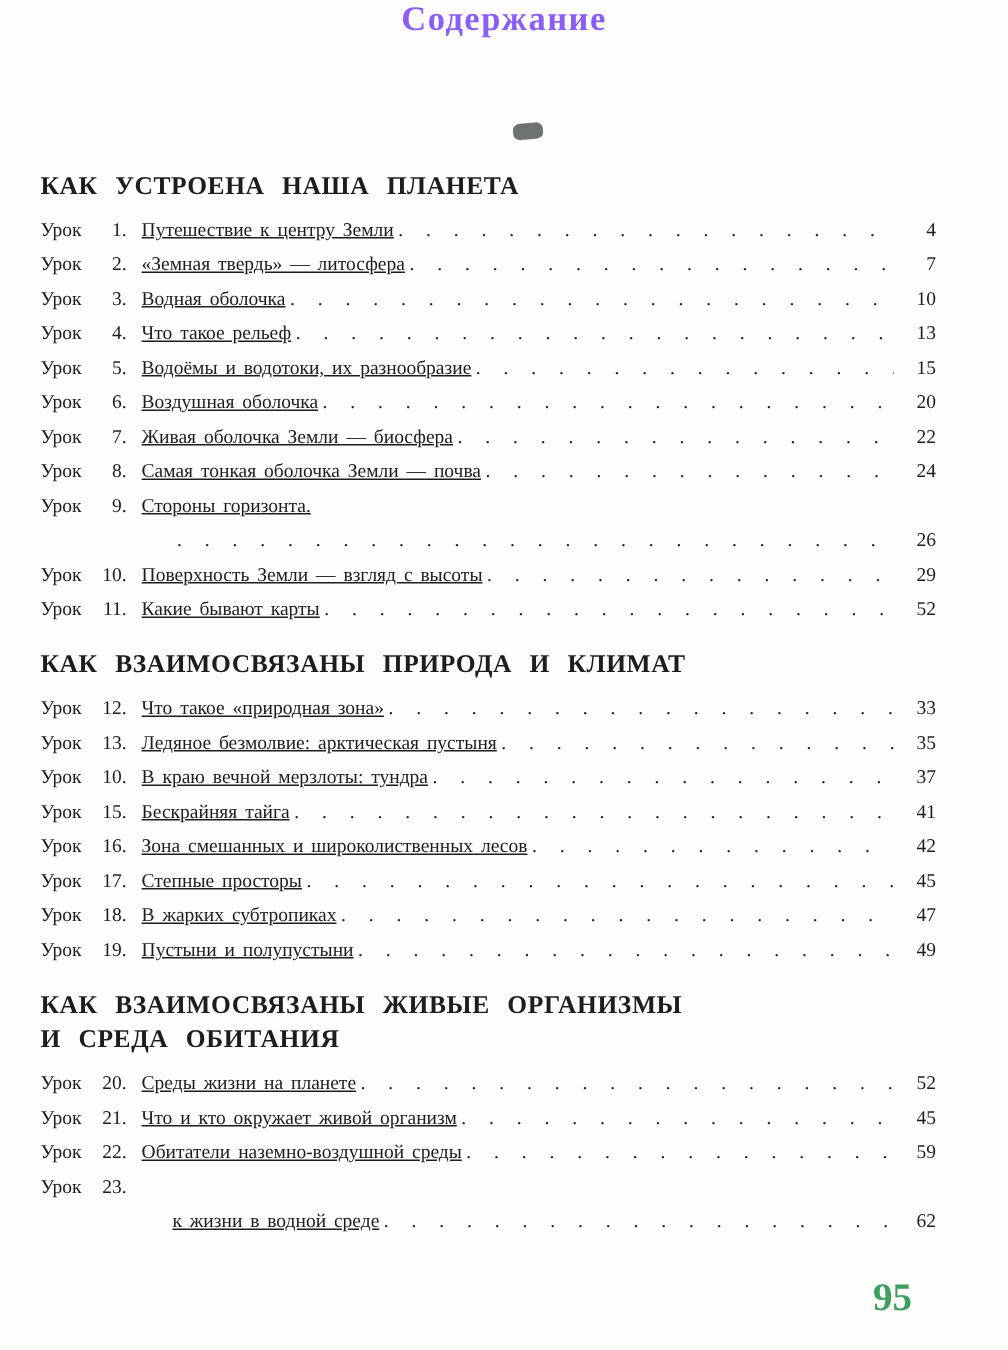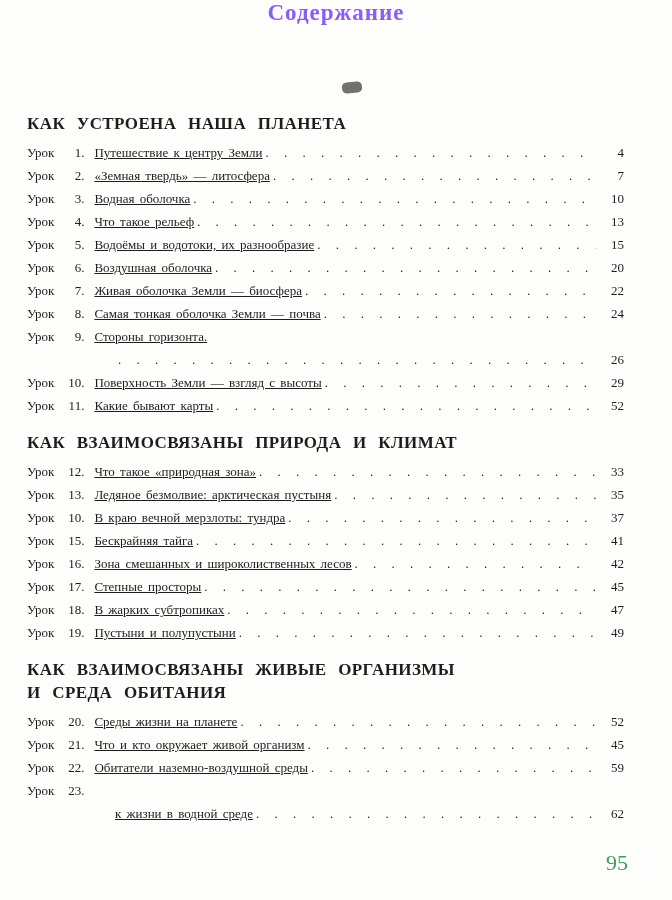--- a/index.html
+++ b/index.html
@@ -68,23 +68,23 @@
     content: ". . . . . . . . . . . . . . . . . . . . . . . . . . . . . . . . . . . . . . . . . . . . . . . . . .";
     letter-spacing: 5px;
   }
 
   .pagenum { flex: none; min-width: 24px; text-align: right; }
 
   .entry-cont { padding-left: 88px; }
 
   .folio {
     position: absolute;
-    top: 850px; right: 44px;
-    font-size: 22px;
-    font-weight: 400;
+    top: 850px; right: 64px;
+    font-size: 26px;
+    font-weight: 700;
     color: #3d9e5f;
   }
 </style>
 </head>
 <body>
 
 <div class="page">
   <h1 class="title">Содержание</h1>
   <div class="artifact"></div>
   <main class="toc">

